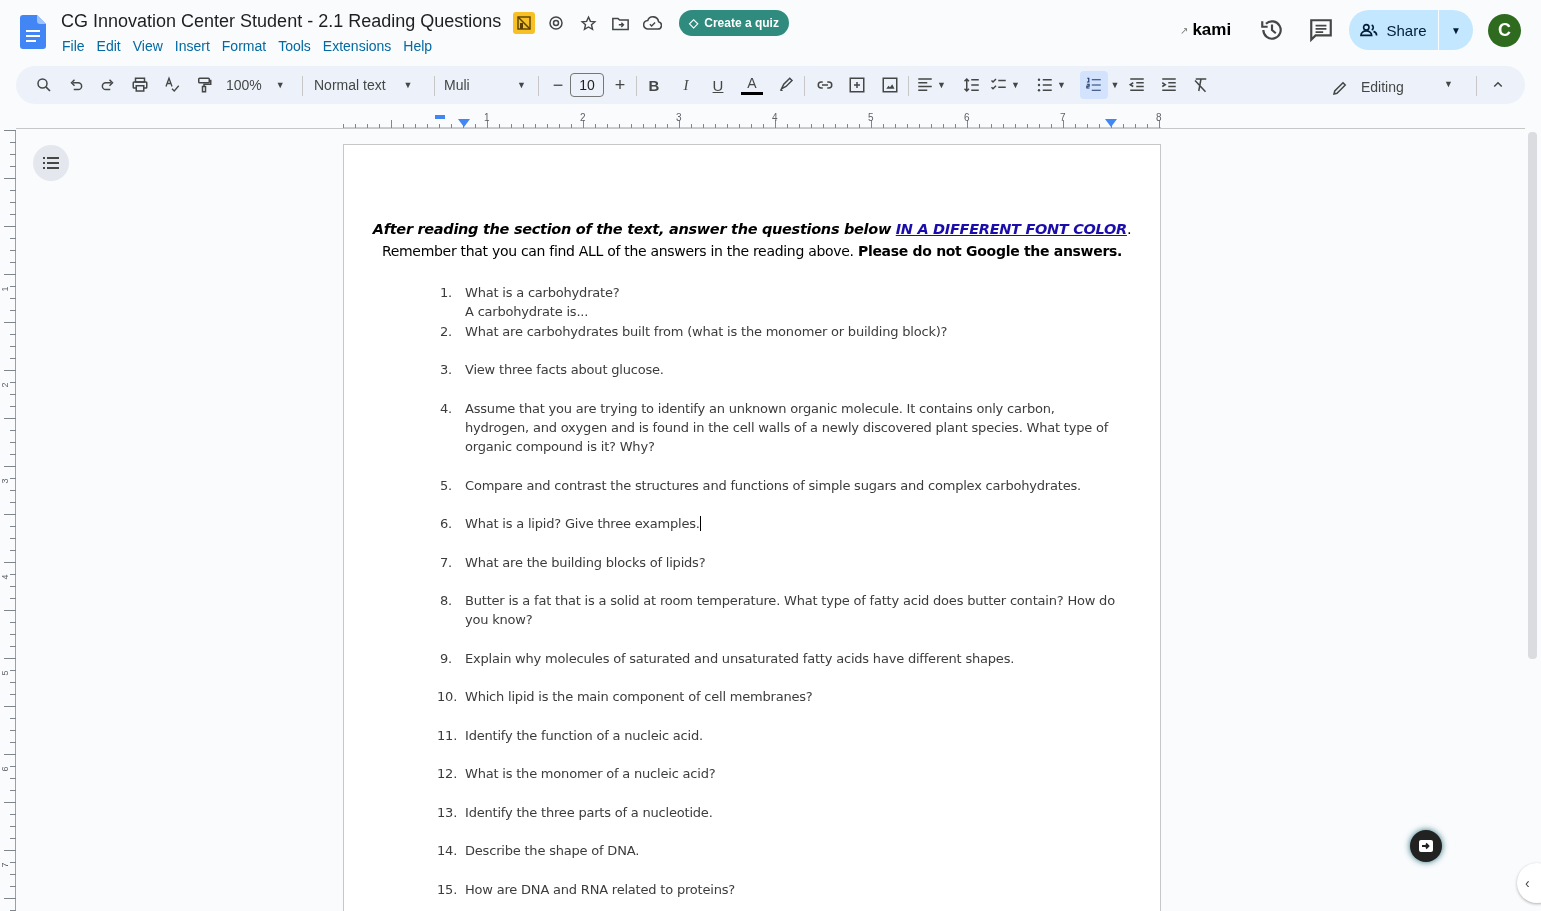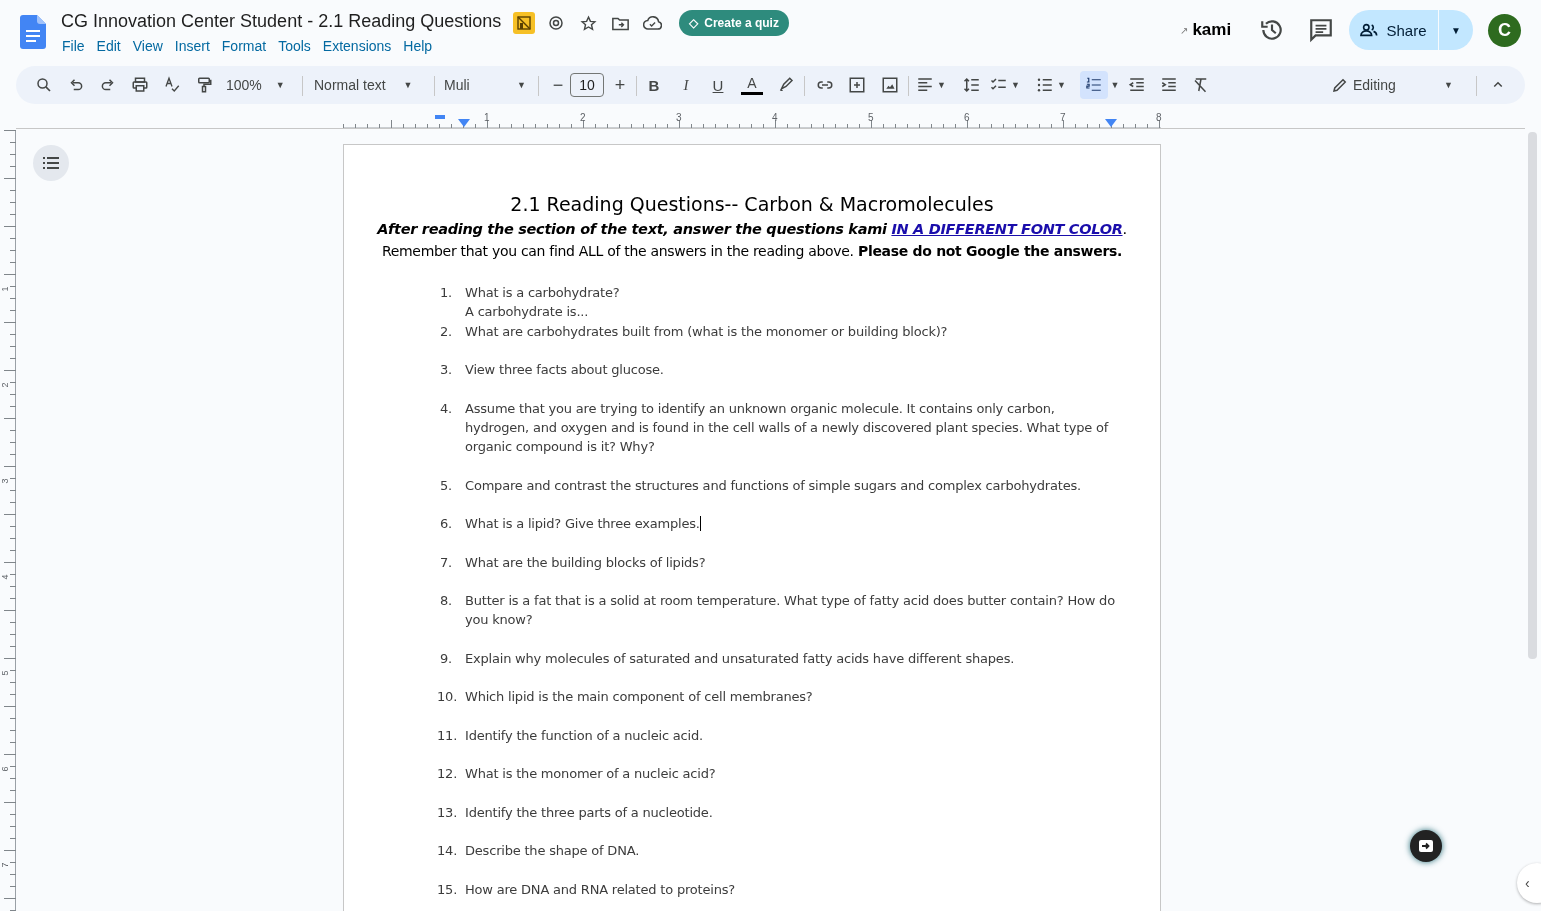--- a/index.html
+++ b/index.html
@@ -21,21 +21,21 @@
   .share-drop { width: 34px; display: flex; align-items: center; justify-content: center; height: 100%; }
   .avatar { position: absolute; left: 1488px; top: 14px; width: 33px; height: 33px; border-radius: 50%; background: #2e6b1f; color: #fff; font-size: 18px; font-weight: bold; display: flex; align-items: center; justify-content: center; }
 
   .toolbar { position: absolute; left: 16px; top: 66px; width: 1509px; height: 38px; background: #edf2fa; border-radius: 19px; display: flex; align-items: center; padding-left: 14px; font-size: 14px; color: #444746; }
   .tb { height: 28px; min-width: 28px; display: flex; align-items: center; justify-content: center; color: #444746; position: absolute; top: 5px; }
   .tb svg { width: 18px; height: 18px; }
   .sep { position: absolute; top: 10px; width: 1px; height: 20px; background: #c7c7c7; }
   .caret { font-size: 9px; color: #444746; }
   .fontsize { position: absolute; top: 7px; left: 554px; width: 34px; height: 24px; border: 1px solid #747775; border-radius: 4px; display: flex; align-items: center; justify-content: center; font-size: 14px; color: #1f1f1f; background: transparent; text-align: right; }
   .active-tb { background: #d3e3fd; border-radius: 4px; }
-  .editing { position: absolute; left: 1305px; top: 5px; height: 28px; width: 140px; display: flex; align-items: center; gap: 4px; font-size: 14px; color: #444746; padding-left: 10px; }
+  .editing { position: absolute; left: 1305px; top: 13px; height: 28px; width: 140px; display: flex; gap: 12px; font-size: 14px; color: #444746; padding-left: 10px; }
 
   .hruler { position: absolute; left: 343px; top: 112px; width: 818px; height: 18px; }
   .hdivider { position: absolute; left: 16px; top: 128px; width: 1509px; height: 1px; background: #c7c7c7; }
   .vruler { position: absolute; left: 0; top: 130px; width: 16px; height: 781px; border-right: 1px solid #9aa0a6; }
   .outline-btn { position: absolute; left: 33px; top: 145px; width: 36px; height: 36px; border-radius: 50%; background: #e4e8ee; display: flex; align-items: center; justify-content: center; }
 
   .page { position: absolute; left: 343px; top: 144px; width: 818px; height: 800px; background: #fff; border: 1px solid #c7c7c7; }
   .doc-title { position: absolute; left: 0; top: 48px; width: 100%; text-align: center; font-size: 19px; color: #000; font-family: "DejaVu Sans", sans-serif; }
   .doc-sub1 { position: absolute; left: 0; top: 76px; width: 100%; text-align: center; font-size: 14.5px; font-weight: bold; font-style: italic; color: #000; font-family: "DejaVu Sans", sans-serif; letter-spacing: -0.3px; }
   .doc-sub1 a { color: #1a0dab; text-decoration: underline; font-style: italic; }
@@ -483,23 +483,22 @@
       <rect x="0" y="1" width="2" height="2" fill="#444746"></rect>
       <rect x="0" y="6" width="2" height="2" fill="#444746"></rect>
       <rect x="0" y="11" width="2" height="2" fill="#444746"></rect>
       <rect x="4" y="1" width="12" height="2" fill="#444746"></rect>
       <rect x="4" y="6" width="12" height="2" fill="#444746"></rect>
       <rect x="4" y="11" width="12" height="2" fill="#444746"></rect>
     </svg>
 </div>
 
 <div class="page">
-  <div class="doc-title">2.1 Reading Questions-- Carbon &amp; Macromolecules</div>
   <div class="doc-sub1">
-    <span>After reading the section of the text, answer the questions kami </span><a>IN A DIFFERENT FONT COLOR</a><span class="dot">.</span>
+    <span>After reading the section of the text, answer the questions below </span><a>IN A DIFFERENT FONT COLOR</a><span class="dot">.</span>
   </div>
   <div class="doc-sub2">
     <span>Remember that you can find ALL of the answers in the reading above. </span><b>Please do not Google the answers.</b>
   </div>
 
   <div class="qlist">
     <div class="q" style="top:0px;">
       <span class="qn">1.</span>
       <span class="qt"><span>What is a carbohydrate?</span><br><span>A carbohydrate is...</span></span>
     </div>

